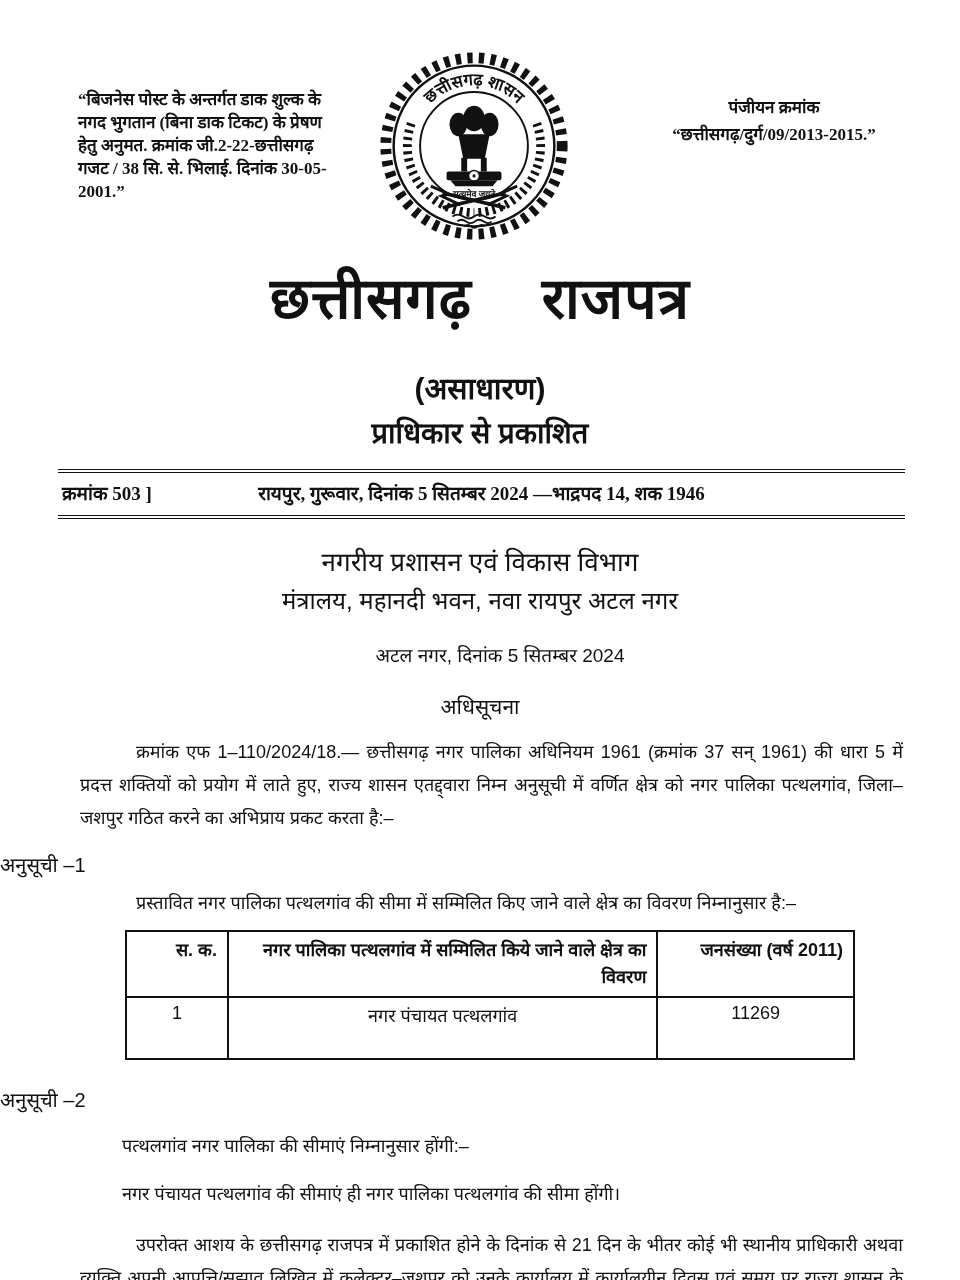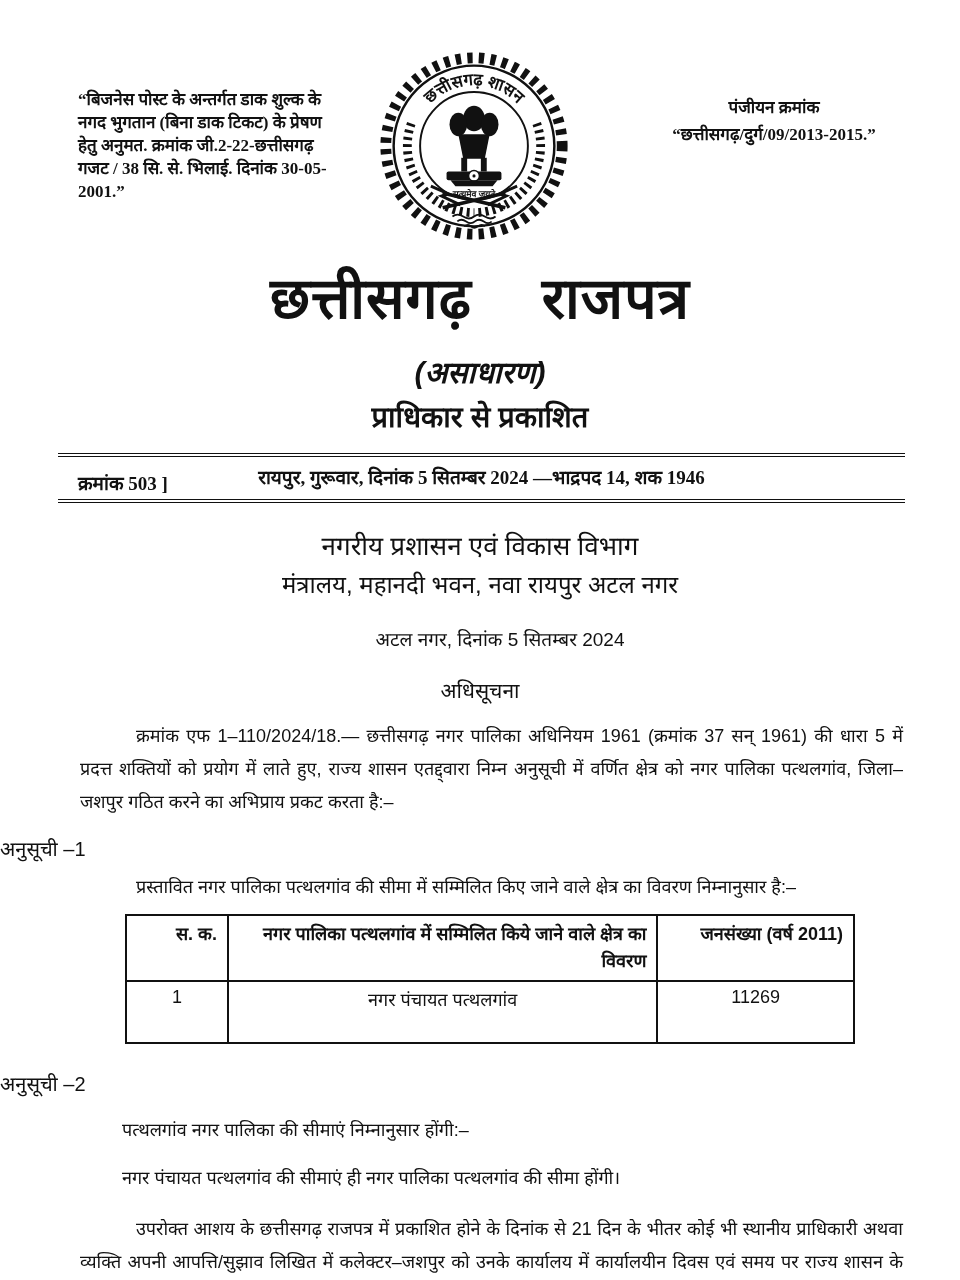--- a/index.html
+++ b/index.html
@@ -44,33 +44,33 @@
   .title-block { text-align: center; margin-top: 22px; }
   .gazette-title {
     display: flex;
     justify-content: center;
     gap: 70px;
     font-size: 57px;
     font-weight: bold;
     letter-spacing: 1px;
     line-height: 1.1;
   }
-  .subtitle { font-size: 30px; font-weight: bold; margin-top: 20px; font-family: "Liberation Sans", "DejaVu Sans", sans-serif; font-style: italic; }
+  .subtitle { font-size: 30px; font-weight: bold; margin-top: 36px; font-family: "Liberation Sans", "DejaVu Sans", sans-serif; }
   .authority-line { font-size: 29px; font-weight: bold; margin-top: 4px; font-family: "Liberation Sans", "DejaVu Sans", sans-serif; }
   
   .dateline {
     margin: 18px 55px 0 58px;
     border-top: 4px double #111;
     border-bottom: 4px double #111;
     padding: 7px 0 9px 0;
     position: relative;
     font-weight: bold;
     font-size: 19px;
   }
-  .issue-number { position: absolute; left: 20px; top: 7px; margin-top: 6px; }
+  .issue-number { position: absolute; left: 4px; top: 7px; }
   .date-line { text-align: center; }
   
   .body-font { font-family: "Liberation Sans", "DejaVu Sans", sans-serif; }
   .dept-line1 { text-align: center; font-size: 26px; margin-top: 24px; }
   .dept-line2 { text-align: center; font-size: 24px; margin-top: 4px; }
   .place-date { text-align: center; font-size: 19px; margin-top: 26px; margin-left: 40px; }
   .notif-heading { text-align: center; font-size: 21px; margin-top: 24px; }
   .para {
     margin: 16px 57px 0 80px;
     font-size: 18px;

